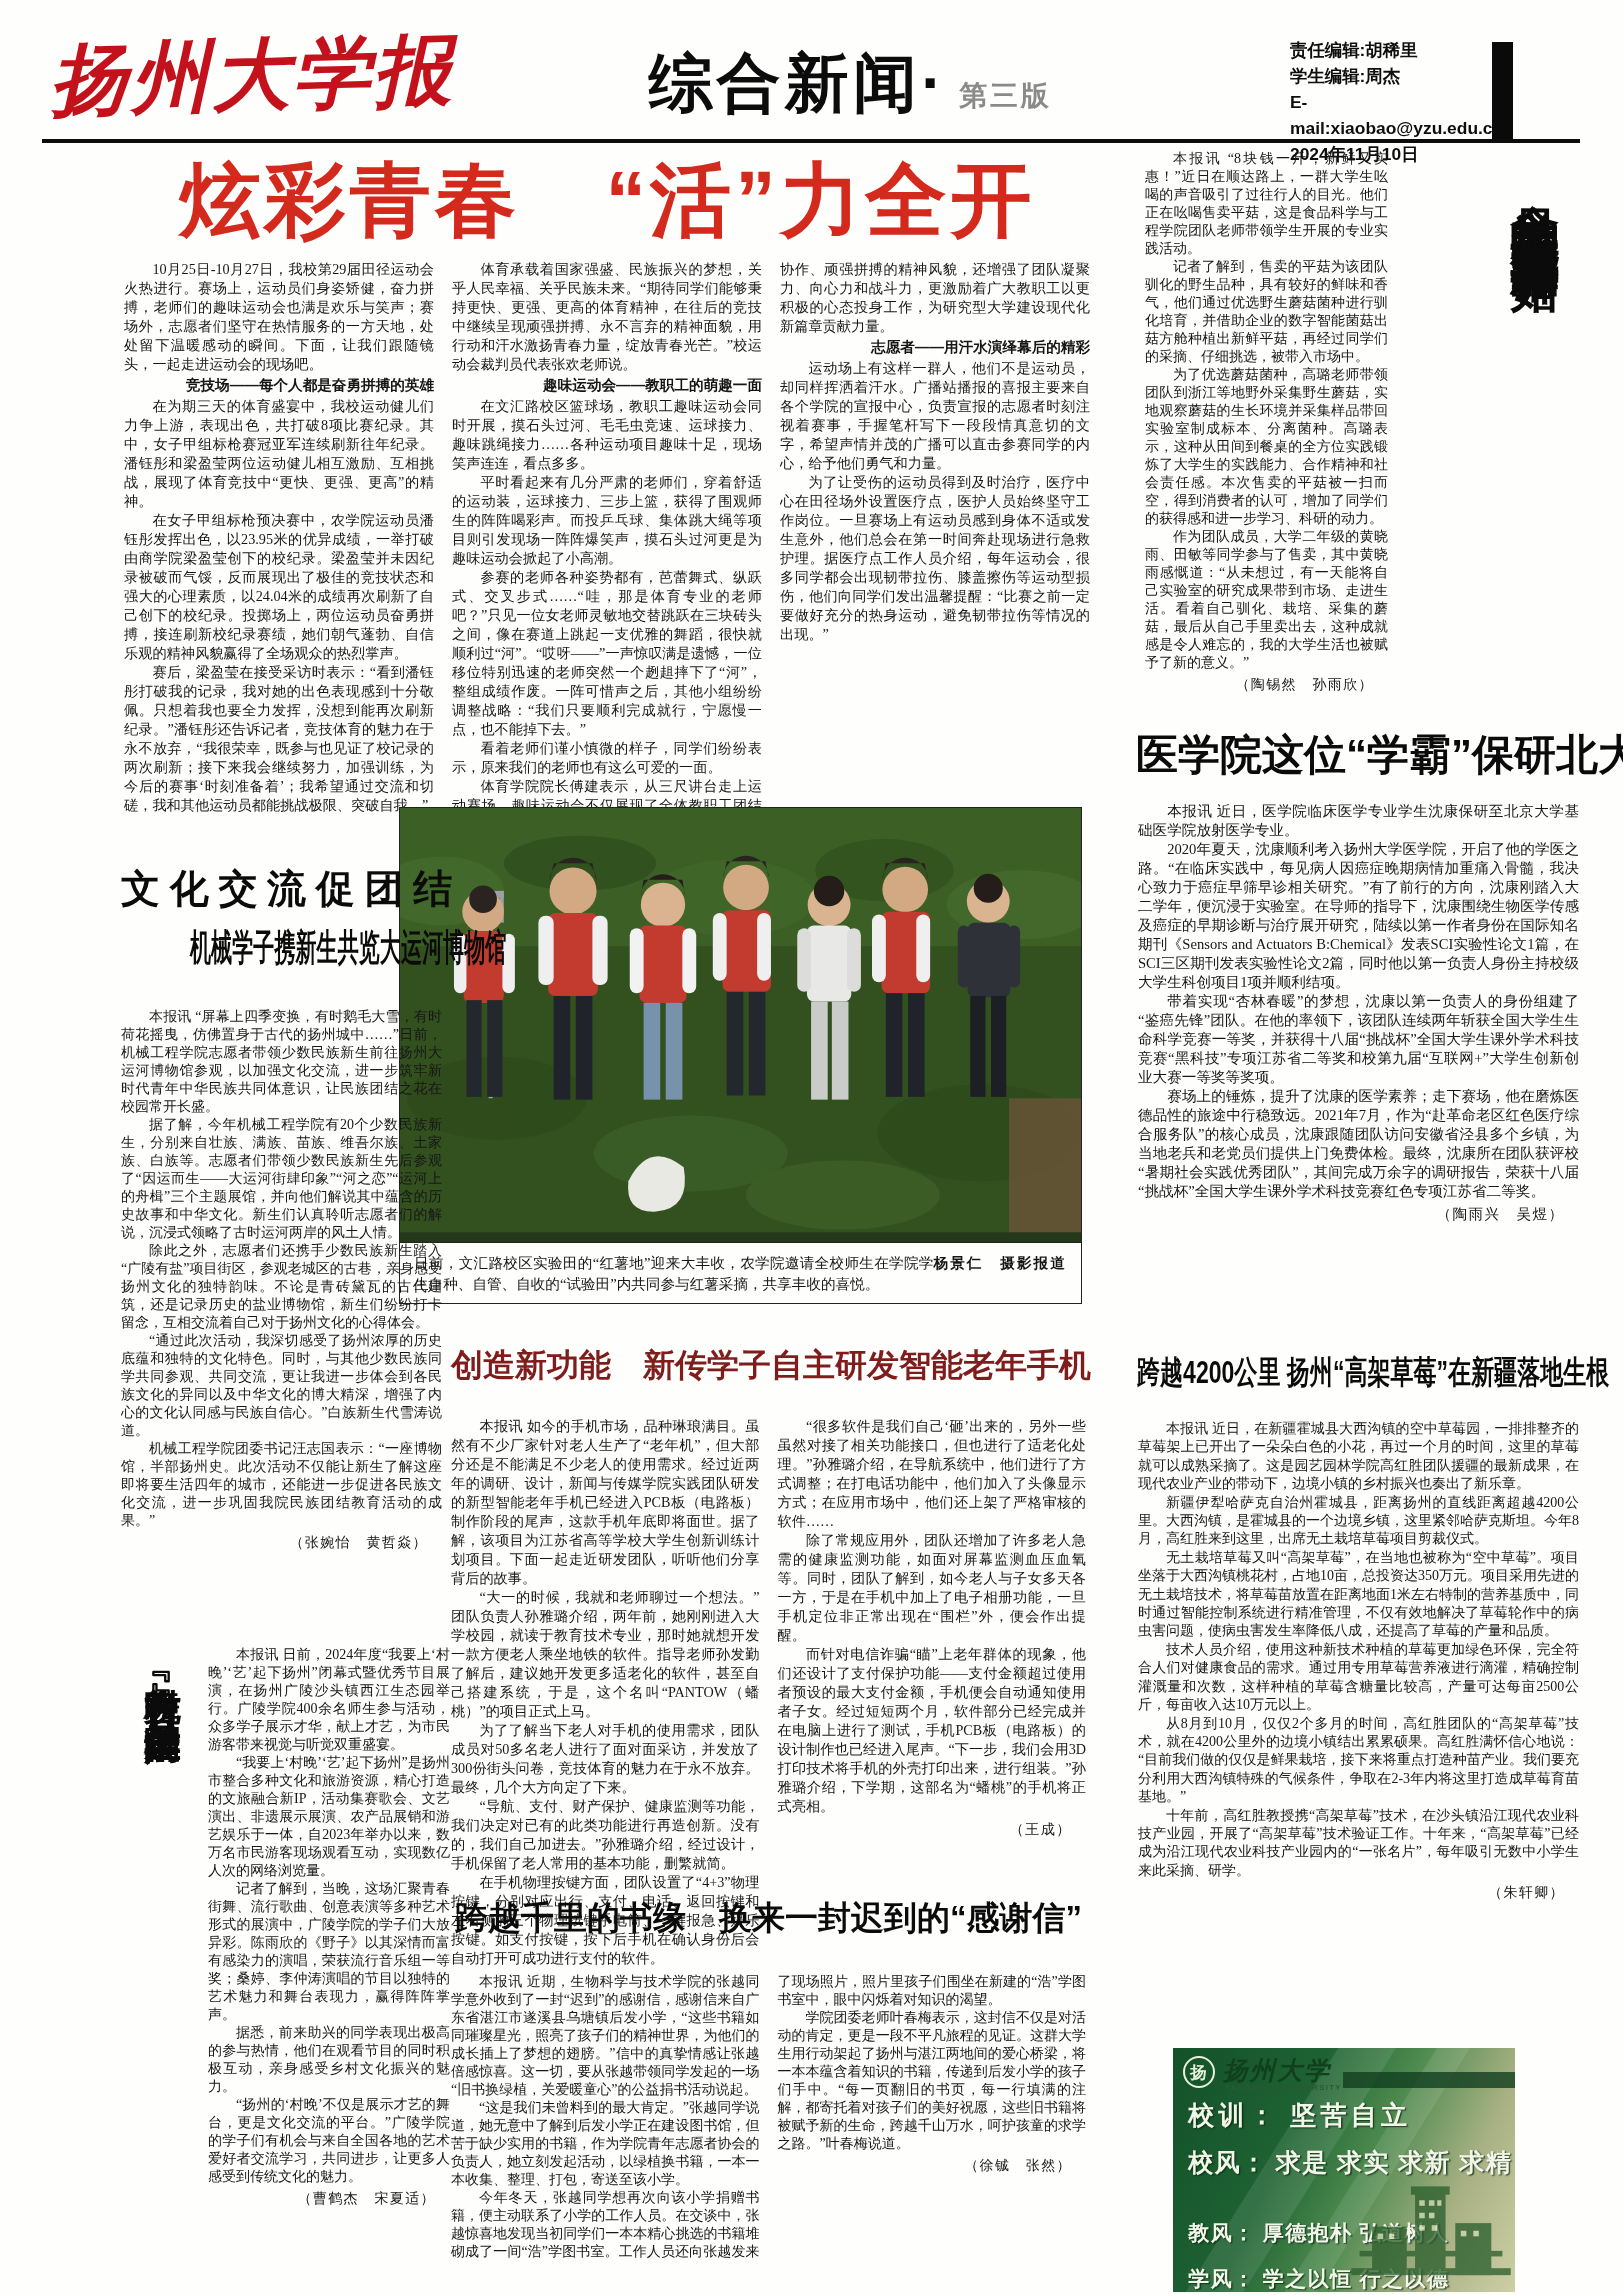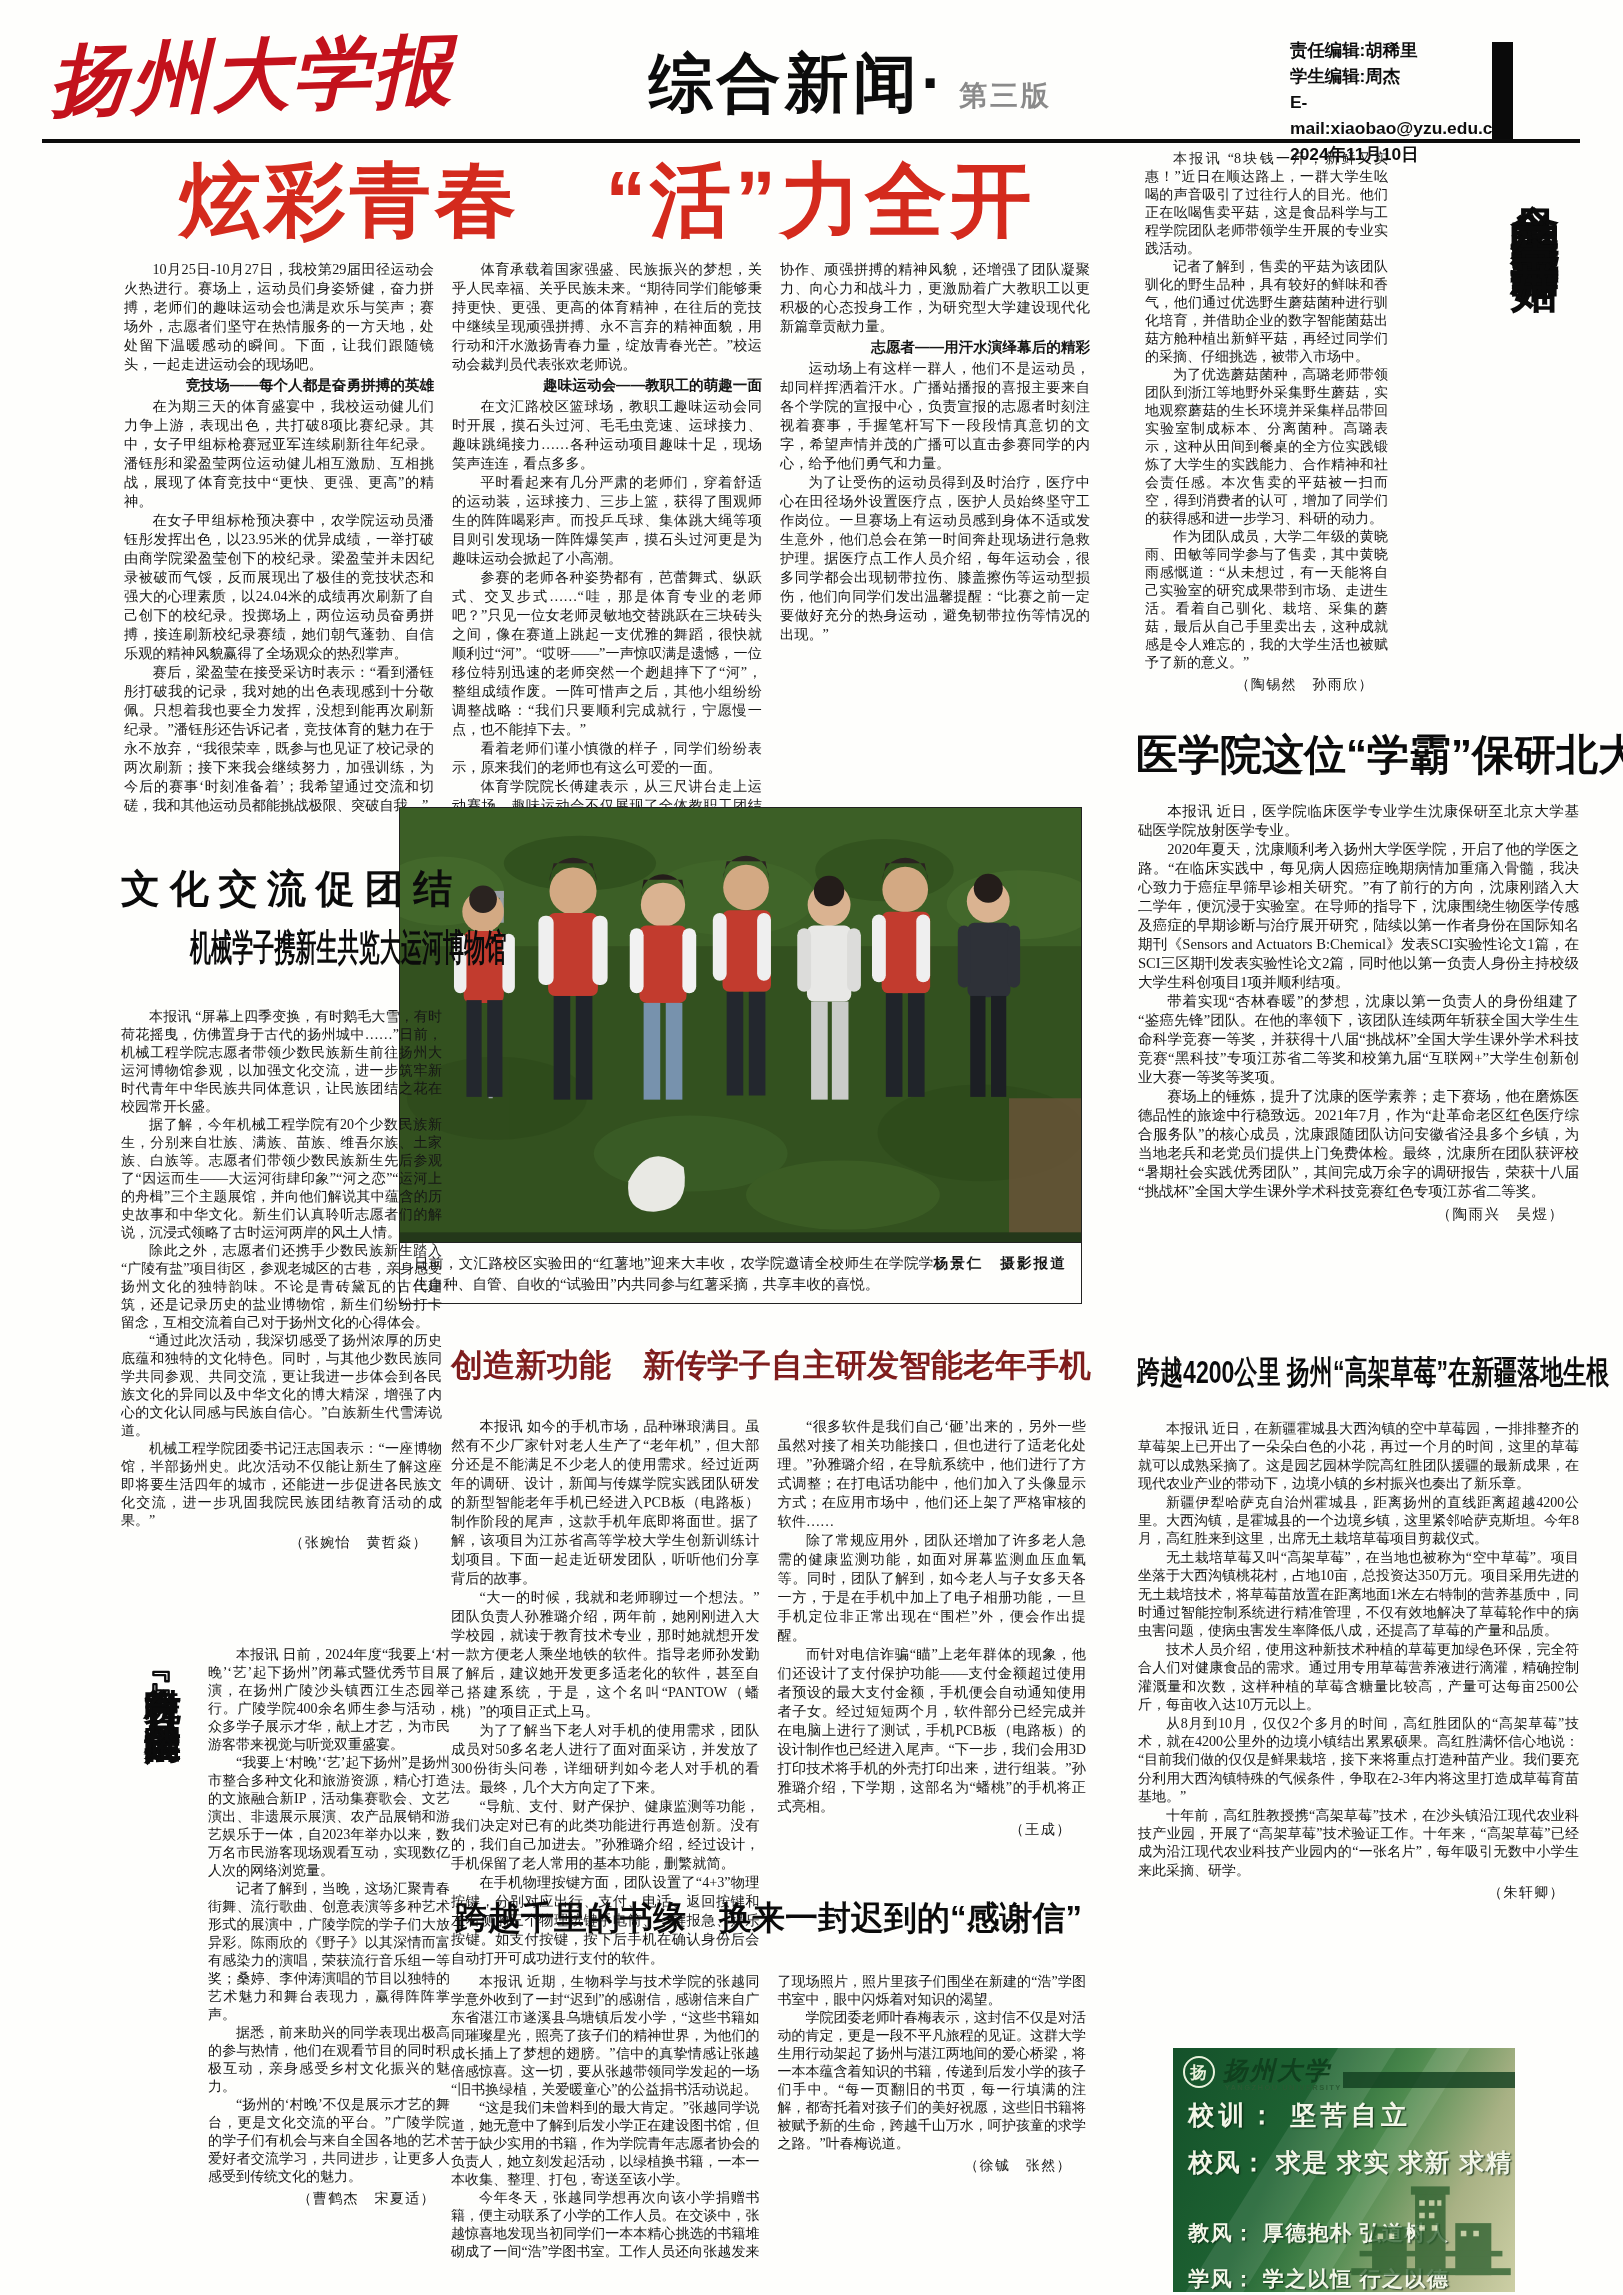--- a/index.html
+++ b/index.html
@@ -295,21 +295,21 @@
       <p class="fl fl-p" data-name="article-paragraph">记者了解到，当晚，这场汇聚青春街舞、流行歌曲、创意表演等多种艺术形式的展演中，广陵学院的学子们大放异彩。陈雨欣的《野子》以其深情而富有感染力的演唱，荣获流行音乐组一等奖；桑婷、李仲涛演唱的节目以独特的艺术魅力和舞台表现力，赢得阵阵掌声。</p>
       <p class="fl fl-p" data-name="article-paragraph">据悉，前来助兴的同学表现出极高的参与热情，他们在观看节目的同时积极互动，亲身感受乡村文化振兴的魅力。</p>
       <p class="fl fl-p" data-name="article-paragraph">“扬州的‘村晚’不仅是展示才艺的舞台，更是文化交流的平台。”广陵学院的学子们有机会与来自全国各地的艺术爱好者交流学习，共同进步，让更多人感受到传统文化的魅力。</p>
       <p class="fl fl-by" data-name="article-byline">（曹鹤杰　宋夏适）</p>
     </div>
 
   <div class="phone-headline" data-name="phone-article-headline">创造新功能　新传学子自主研发智能老年手机</div>
   <div class="phone-body" data-name="phone-article-body">
       <p class="fl fl-p" data-name="article-paragraph">本报讯 如今的手机市场，品种琳琅满目。虽然有不少厂家针对老人生产了“老年机”，但大部分还是不能满足不少老人的使用需求。经过近两年的调研、设计，新闻与传媒学院实践团队研发的新型智能老年手机已经进入PCB板（电路板）制作阶段的尾声，这款手机年底即将面世。据了解，该项目为江苏省高等学校大学生创新训练计划项目。下面一起走近研发团队，听听他们分享背后的故事。</p>
       <p class="fl fl-p" data-name="article-paragraph">“大一的时候，我就和老师聊过一个想法。”团队负责人孙雅璐介绍，两年前，她刚刚进入大学校园，就读于教育技术专业，那时她就想开发一款方便老人乘坐地铁的软件。指导老师孙发勤了解后，建议她开发更多适老化的软件，甚至自己搭建系统，于是，这个名叫“PANTOW（蟠桃）”的项目正式上马。</p>
-      <p class="fl fl-p" data-name="article-paragraph">为了了解当下老人对手机的使用需求，团队成员对50多名老人进行了面对面采访，并发放了300份街头问卷，详细研判如今老人对手机的看法。最终，几个大方向定了下来。</p>
+      <p class="fl fl-p" data-name="article-paragraph">为了了解当下老人对手机的使用需求，团队成员对50多名老人进行了面对面采访，并发放了300份街头问卷，竞技体育的魅力在于永不放弃。最终，几个大方向定了下来。</p>
       <p class="fl fl-p" data-name="article-paragraph">“导航、支付、财产保护、健康监测等功能，我们决定对已有的此类功能进行再造创新。没有的，我们自己加进去。”孙雅璐介绍，经过设计，手机保留了老人常用的基本功能，删繁就简。</p>
       <p class="fl fl-p" data-name="article-paragraph">在手机物理按键方面，团队设置了“4+3”物理按键，分别对应出行、支付、电话、返回按键和左右侧的三个物理按键手电筒、一键报急、娱乐按键。如支付按键，按下后手机在确认身份后会自动打开可成功进行支付的软件。</p>
       <p class="fl fl-p" data-name="article-paragraph">“很多软件是我们自己‘砸’出来的，另外一些虽然对接了相关功能接口，但也进行了适老化处理。”孙雅璐介绍，在导航系统中，他们进行了方式调整；在打电话功能中，他们加入了头像显示方式；在应用市场中，他们还上架了严格审核的软件……</p>
       <p class="fl fl-p" data-name="article-paragraph">除了常规应用外，团队还增加了许多老人急需的健康监测功能，如面对屏幕监测血压血氧等。同时，团队了解到，如今老人与子女多天各一方，于是在手机中加上了电子相册功能，一旦手机定位非正常出现在“围栏”外，便会作出提醒。</p>
       <p class="fl fl-p" data-name="article-paragraph">而针对电信诈骗“瞄”上老年群体的现象，他们还设计了支付保护功能——支付金额超过使用者预设的最大支付金额，手机便会自动通知使用者子女。经过短短两个月，软件部分已经完成并在电脑上进行了测试，手机PCB板（电路板）的设计制作也已经进入尾声。“下一步，我们会用3D打印技术将手机的外壳打印出来，进行组装。”孙雅璐介绍，下学期，这部名为“蟠桃”的手机将正式亮相。</p>
       <p class="fl fl-by" data-name="article-byline">（王成）</p>
     </div>
 
   <div class="letter-headline" data-name="letter-article-headline">跨越千里的书缘　换来一封迟到的“感谢信”</div>
   <div class="letter-body" data-name="letter-article-body">

